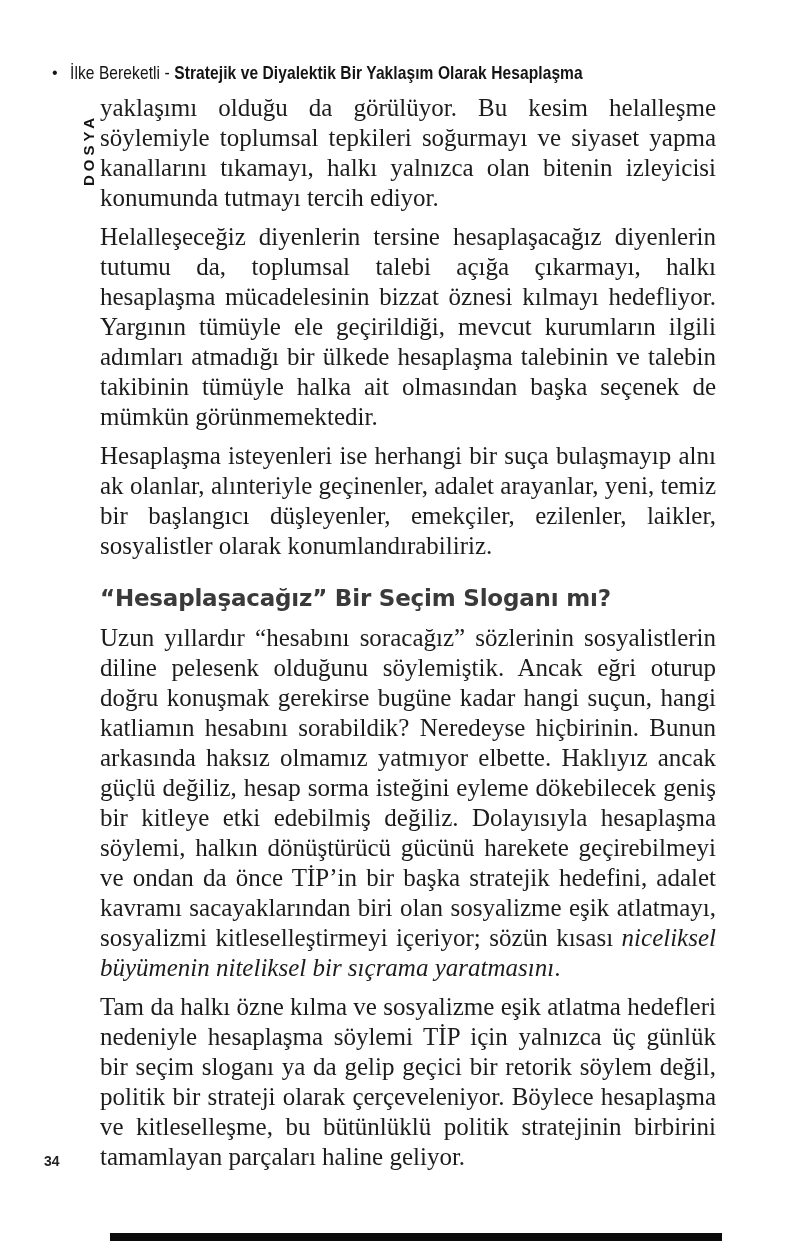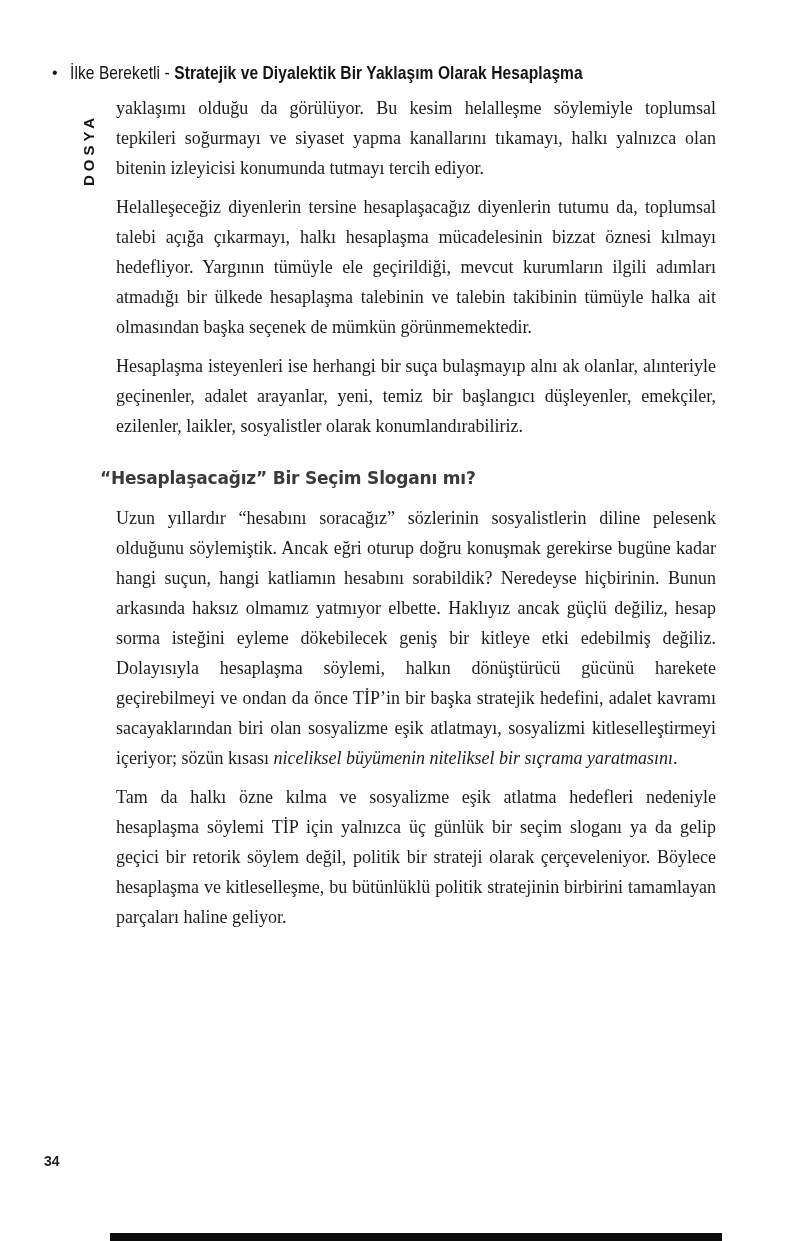--- a/index.html
+++ b/index.html
@@ -59,34 +59,34 @@
 
   
   .body-col {
     position: absolute;
     left: 100px;
     top: 93px;
     width: 616px;
     color: #1c1c1c;
   }
   .body-col p {
-    margin: 0 0 9px 16px;
-    font-size: 18px;
+    margin: 0 0 9px 0;
+    font-size: 25px;
     line-height: 30px;
     text-align: justify;
     text-justify: inter-word;
     hyphens: auto;
     font-family: Liberation Serif, serif;
   }
   .body-col p:last-child { margin-bottom: 0; }
   .section-heading {
     margin: 22px 0 10px 0;
     font-family: "DejaVu Sans", "Liberation Sans", sans-serif;
     font-weight: 600;
-    font-size: 17px;
+    font-size: 23px;
     line-height: 30px;
     color: #3a3a3a;
     letter-spacing: -0.2px;
   }
   .emphasis { font-style: italic; }
 
   
   .page-number {
     position: absolute;
     left: 44px;

